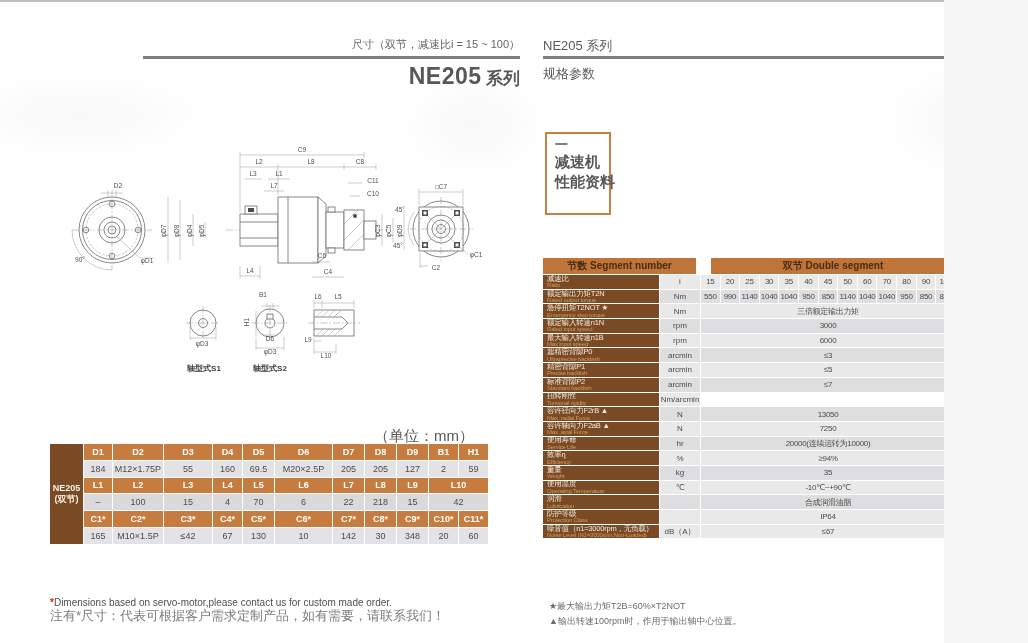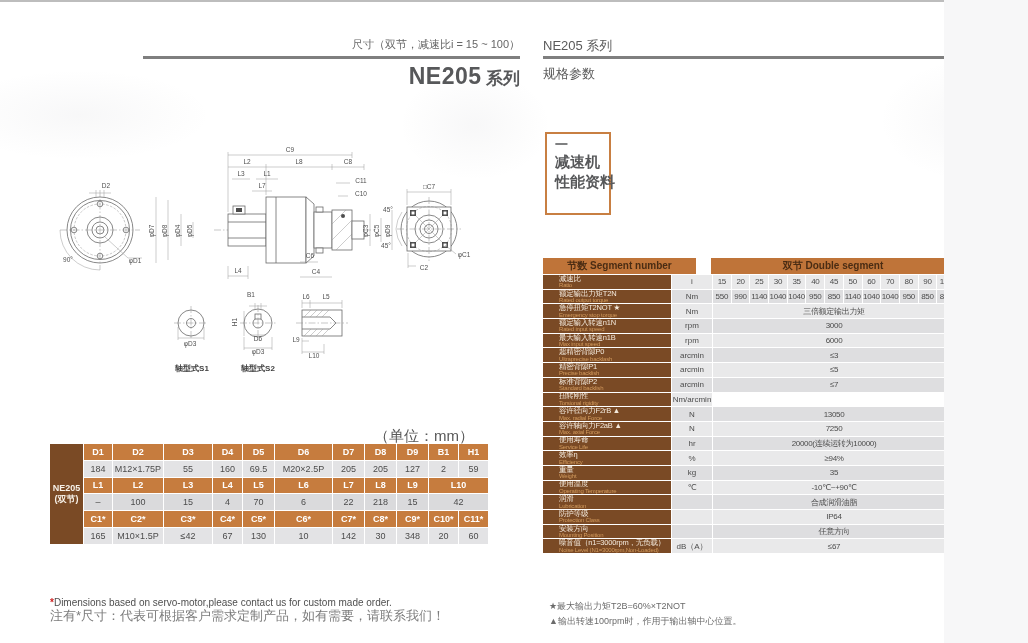--- a/index.html
+++ b/index.html
@@ -20,21 +20,21 @@
   .rh-series{left:543px;top:37px;font-size:13px;color:#5a5a5a;}
   .rh-rule{left:543px;top:56px;width:412px;height:3px;background:#7f7f7f;}
   .rh-sub{left:543px;top:65px;font-size:13px;color:#5a5a5a;}
 
   
   .side-box{left:545px;top:132px;width:54px;height:76px;border:2px solid #c87f42;padding:3px 0 0 8px;}
   .side-box .dash{font-size:13px;font-weight:bold;color:#57585a;line-height:15px;}
   .side-box .bt{font-size:15px;font-weight:bold;color:#57585a;line-height:20px;white-space:nowrap;}
 
   
-  .drawing{left:44px;top:128px;}
+  .drawing{left:56px;top:128px;}
   .drawing svg{display:block;}
   .geo{stroke:#6a6a6a;stroke-width:.8;fill:none;}
   .geof{stroke:#6a6a6a;stroke-width:.8;fill:#fff;}
   .thin{stroke:#9a9a9a;stroke-width:.5;fill:none;}
   .cl{stroke:#8f8f8f;stroke-width:.5;fill:none;stroke-dasharray:7 2 1.5 2;}
   .bc{stroke:#8f8f8f;stroke-width:.5;fill:none;stroke-dasharray:2.5 1.5;}
   .dk{fill:#4c4c4c;stroke:none;}
   text.dim{font-size:6.5px;fill:#4f4f4f;text-anchor:middle;font-family:"Liberation Sans",sans-serif;}
   text.cap{font-size:8px;font-weight:bold;fill:#3f3f3f;text-anchor:middle;font-family:"Liberation Sans",sans-serif;}
 
@@ -59,21 +59,21 @@
 
   
   .spec-table{left:543px;top:258px;width:412px;background:#fff;}
   .spec-head{display:flex;gap:15px;height:16px;}
   .spec-head div{background:#bf7439;color:#4a2c13;font-weight:bold;font-size:10px;
                  display:flex;align-items:center;justify-content:center;}
   .sh-left{flex:0 0 153px;}
   .sh-right{flex:1;}
   .spec-row{display:flex;gap:1px;margin-top:1px;height:13.7px;}
   .lab{flex:0 0 112px;background:#7a4a25;display:flex;flex-direction:column;justify-content:center;
-       padding-left:16px;overflow:hidden;}
+       padding-left:4px;overflow:hidden;}
   .lab .zh{font-size:7.5px;line-height:7.5px;color:#f3e9dc;white-space:nowrap;letter-spacing:-.2px;}
   .lab .en{font-size:6px;line-height:6.5px;color:#d29a5d;white-space:nowrap;letter-spacing:-.2px;}
   .unit{flex:0 0 40px;display:flex;align-items:center;justify-content:center;font-size:8px;color:#4c4c4c;}
   .vals{flex:1;display:flex;gap:1px;}
   .val{flex:1 1 0;display:flex;align-items:center;justify-content:center;font-size:8px;color:#4c4c4c;
        letter-spacing:-.3px;overflow:hidden;white-space:nowrap;}
   .sA{background:#e9e9ea;}
   .sB{background:#dedee0;}
 
   
@@ -572,30 +572,20 @@
             <span class="zh">防护等级</span>
             <span class="en">Protection Class</span>
           </div>
           <div class="unit sA"></div>
           <div class="vals">
             <div class="val sA">IP64</div>
           </div>
         </div>
         <div class="spec-row">
           <div class="lab">
-            <span class="zh">安装方向</span>
-            <span class="en">Mounting Position</span>
-          </div>
-          <div class="unit sB"></div>
-          <div class="vals">
-            <div class="val sB">任意方向</div>
-          </div>
-        </div>
-        <div class="spec-row">
-          <div class="lab">
             <span class="zh">噪音值（n1=3000rpm，无负载）</span>
             <span class="en">Noise Level (N1=3000rpm,Non-Loaded)</span>
           </div>
           <div class="unit sA">dB（A）</div>
           <div class="vals">
             <div class="val sA">≤67</div>
           </div>
         </div>
       </div>
   </div>

